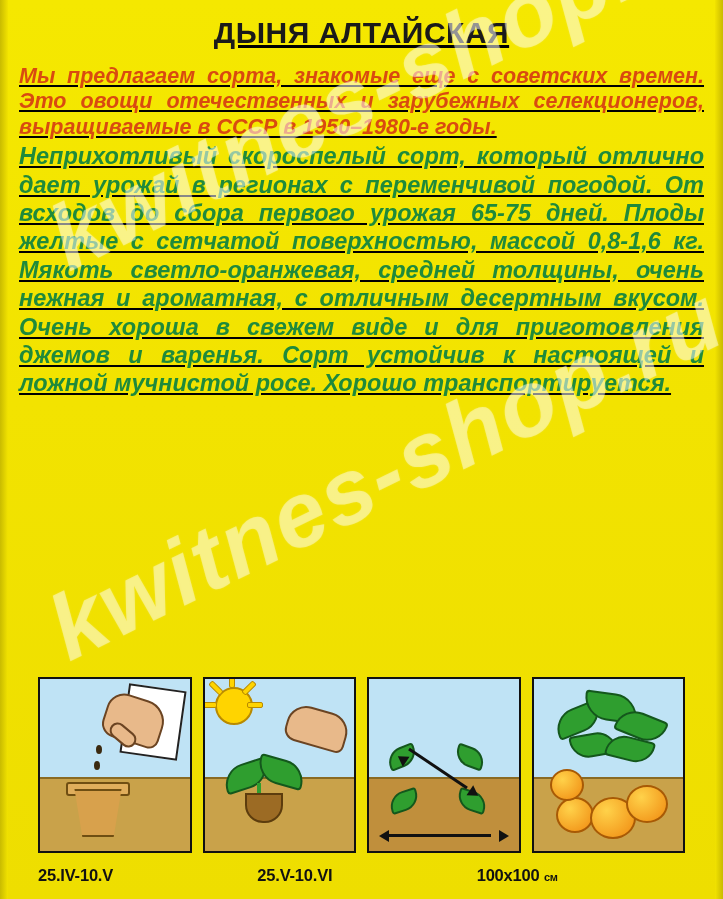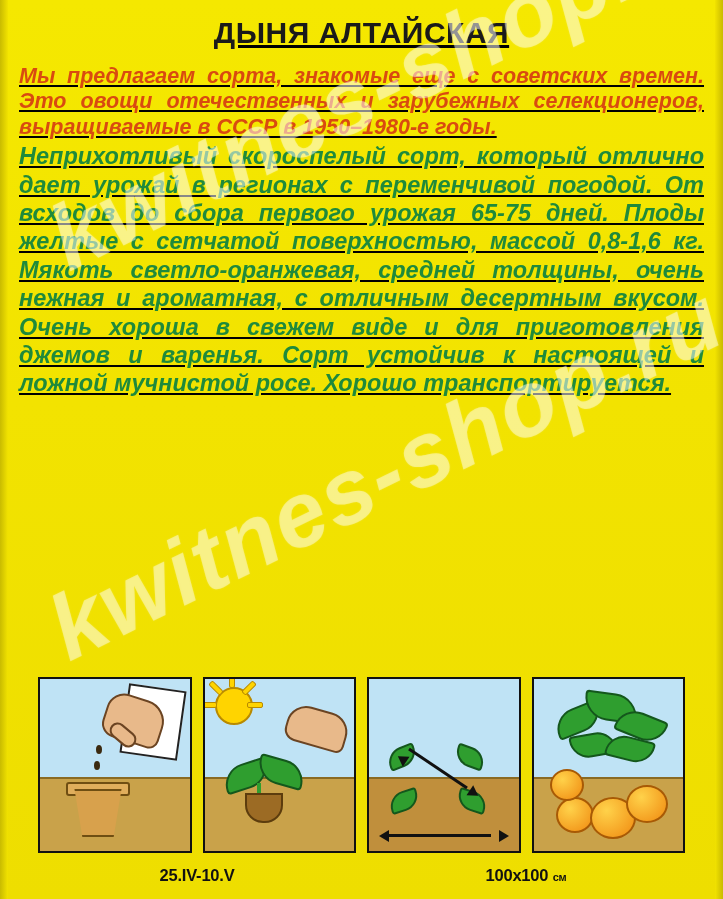--- a/index.html
+++ b/index.html
@@ -108,21 +108,21 @@
   .caption-row {
     position: absolute;
     left: 38px;
     right: 38px;
     bottom: 14px;
     display: flex;
     gap: 11px;
   }
   .caption {
     flex: 1 1 0;
-    text-align: center;
+    text-align: left;
     font-size: 16.5px;
     font-weight: bold;
     color: #111;
     letter-spacing: -0.2px;
   }
   .caption .sm {
     font-size: 11px;
     font-weight: bold;
   }
 
@@ -377,20 +377,21 @@
       </div>
       <div class="melon" style="left:22px; bottom:18px; width:34px; height:32px;"></div>
       <div class="melon" style="left:56px; bottom:12px; width:42px; height:38px;"></div>
       <div class="melon" style="left:92px; bottom:28px; width:38px; height:34px;"></div>
       <div class="melon" style="left:16px; bottom:50px; width:30px; height:28px;"></div>
     </div>
   </div>
 
   <div class="caption-row">
     <div class="caption">25.IV-10.V</div>
+    <div class="caption">25.V-10.VI</div>
     <div class="caption">
       <span>100x100</span>
       <span class="sm">см</span>
     </div>
   </div>
 
   <div class="watermark">
     <div class="wm-text wm1">kwitnes-shop.ru</div>
     <div class="wm-text wm2">kwitnes-shop.ru</div>
   </div>

